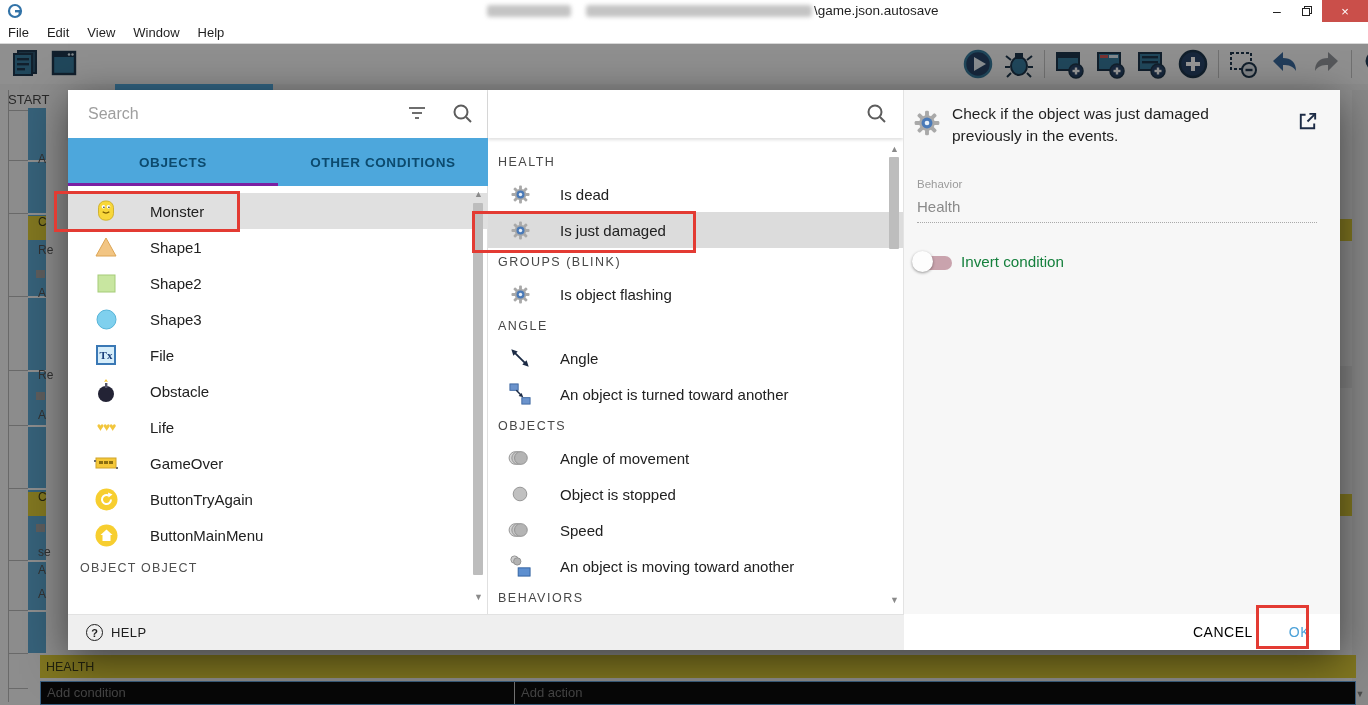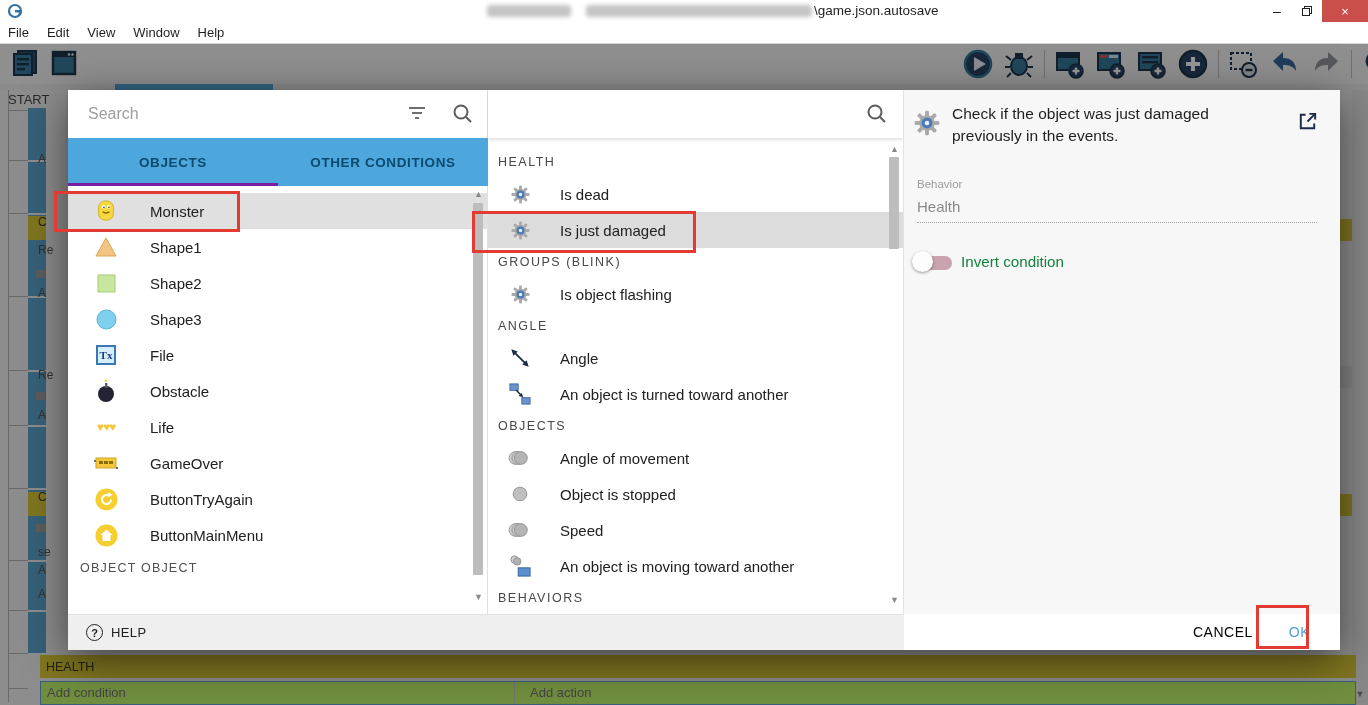--- a/index.html
+++ b/index.html
@@ -31,21 +31,21 @@
   .start-tab { position:absolute; top:92px; left:8px; font-size:13px; color:#3d3d3d; }
   .ev-vline { position:absolute; left:8px; top:90px; width:1px; height:612px; background:#b0b0b0; }
   .ev-bar { position:absolute; left:28px; width:18px; background:#55a0cc; }
   .ev-yellow { position:absolute; background:#d8c72e; }
   .ev-gap { position:absolute; left:28px; width:18px; height:2px; background:#efefef; }
   .ev-tick { position:absolute; left:8px; width:20px; height:1px; background:#b0b0b0; }
   .ev-frag { position:absolute; left:38px; font-size:12px; color:#4c4c4c; }
   .ev-mini { position:absolute; left:36px; width:9px; height:8px; background:#9a9a9a; }
   .health-bar { position:absolute; left:40px; top:655px; width:1316px; height:23px; background:#d8c72e; display:flex; align-items:center; padding-left:6px; }
   .health-bar span { font-size:12.5px; color:#33330f; }
-  .add-row { position:absolute; left:40px; top:681px; width:1316px; height:24px; background:#bef264; border:1px solid #5b9bd5; display:flex;gap:9px; }
+  .add-row { position:absolute; left:40px; top:681px; width:1316px; height:24px; background:#000000; border:1px solid #5b9bd5; display:flex; }
   .add-cell { font-size:13px; color:#6e6e6e; padding:3px 0 0 6px; }
   .add-c1 { width:474px; border-right:1px solid #c2c2c2; }
   .right-scrollcol { position:absolute; left:1352px; top:90px; width:16px; height:615px; background:#e6e6e6; }
   .scroll-arrow { color:#7a7a7a; font-size:9px; line-height:9px; text-align:center; width:100%; }
 
   .dim { position:absolute; top:44px; left:0; width:1368px; height:661px; background:rgba(15,15,15,0.44); z-index:5; }
 
   
   .modal { position:absolute; left:48px; top:90px; width:1272px; height:560px; background:#fff; box-shadow:0 10px 40px rgba(0,0,0,0.55); z-index:10;margin-left:20px; }
   .col-left  { position:absolute; left:0; top:0; width:420px; height:524px; border-right:1px solid #e0e0e0; background:#fff; }

